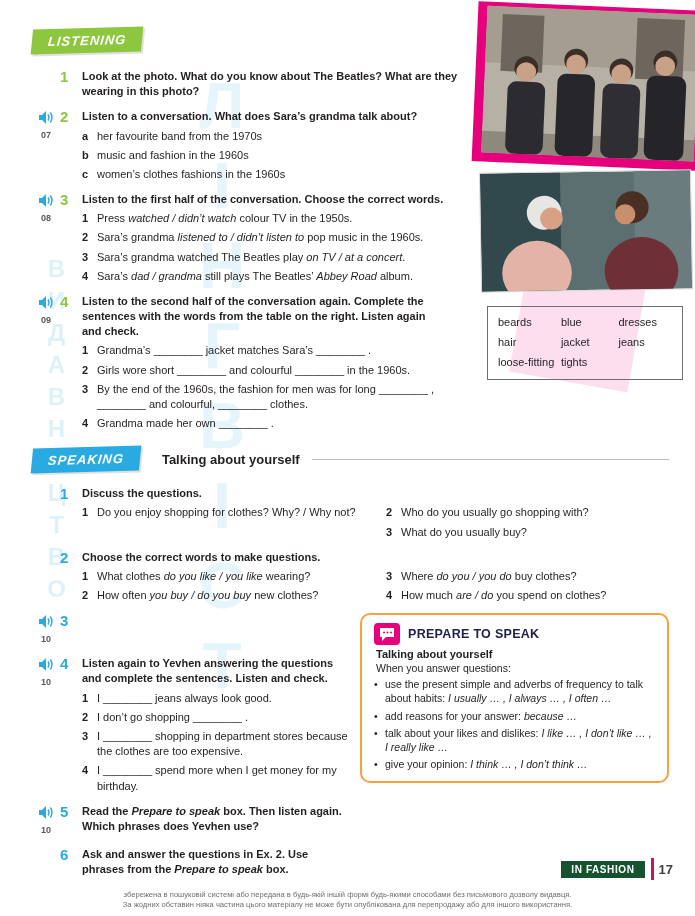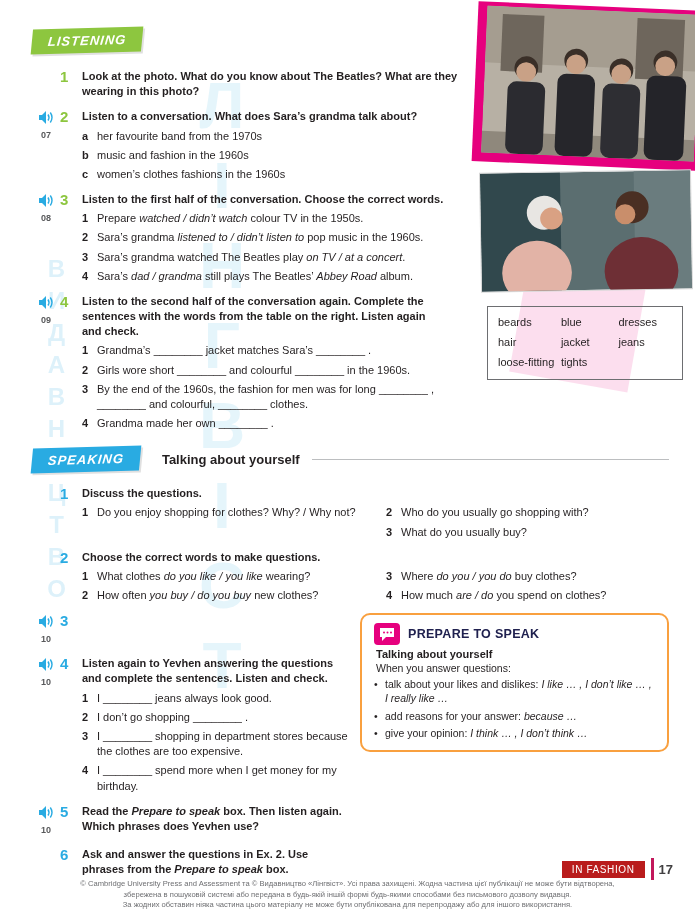--- a/index.html
+++ b/index.html
@@ -95,21 +95,21 @@
   
   .footer {
     position:absolute; z-index:3; left:0; bottom:5px; width:100%;
     text-align:center; font-size:7.6px; line-height:1.4; color:#6d6e71; padding:0 24px;
   }
   .pagetab {
     position:absolute; z-index:3; right:22px; bottom:36px;
     display:flex; align-items:center;
   }
   .unit-label {
-    background:#b91c1c; color:#fff; font-weight:normal; font-size:10px;
+    background:#14532d; color:#fff; font-weight:bold; font-size:10px;
     letter-spacing:0.6px; padding:3px 10px;
   }
   .unit-line { width:3px; height:22px; background:#c2185b; margin:0 5px 0 6px; }
   .page-num { font-weight:bold; font-size:13px; color:#414042; }
 </style>
 </head>
 <body>
 
 <div class="page">
 
@@ -210,21 +210,21 @@
               <path d="M10 3.5 q2 3 0 6" stroke="#29abe2" fill="none" stroke-width="1.4"></path>
               <path d="M12.3 1.5 q3.4 5 0 10" stroke="#29abe2" fill="none" stroke-width="1.4"></path>
             </svg>
           <span class="tracknum">08</span>
         </span>
         <span class="num green">3</span>
         <div class="body">
           <div class="instr">Listen to the first half of the conversation. Choose the correct words.</div>
           <div class="subitem">
             <span class="subnum">1</span>
-            <span class="subtext"><span>Prepare </span><span class="it">watched / didn’t watch</span><span> colour TV in the 1950s.</span></span>
+            <span class="subtext"><span>Press </span><span class="it">watched / didn’t watch</span><span> colour TV in the 1950s.</span></span>
           </div>
           <div class="subitem">
             <span class="subnum">2</span>
             <span class="subtext"><span>Sara’s grandma </span><span class="it">listened to / didn’t listen to</span><span> pop music in the 1960s.</span></span>
           </div>
           <div class="subitem">
             <span class="subnum">3</span>
             <span class="subtext"><span>Sara’s grandma watched The Beatles play </span><span class="it">on TV / at a concert</span><span>.</span></span>
           </div>
           <div class="subitem">
@@ -406,36 +406,36 @@
                     <circle cx="5" cy="5.5" r="1" fill="#e6007e"></circle>
                     <circle cx="8.5" cy="5.5" r="1" fill="#e6007e"></circle>
                     <circle cx="12" cy="5.5" r="1" fill="#e6007e"></circle>
                   </svg>
               </span>
               <span class="prep-title">PREPARE TO SPEAK</span>
             </div>
             <div class="prep-sub">Talking about yourself</div>
             <div class="prep-intro">When you answer questions:</div>
             <ul>
+              <li><span>use the present simple and adverbs of frequency to talk about habits: </span><span class="it">I usually … , I always … , I often …</span></li>
+              <li><span>add reasons for your answer: </span><span class="it">because …</span></li>
               <li><span>talk about your likes and dislikes: </span><span class="it">I like … , I don’t like … , I really like …</span></li>
-              <li><span>add reasons for your answer: </span><span class="it">because …</span></li>
               <li><span>give your opinion: </span><span class="it">I think … , I don’t think …</span></li>
             </ul>
           </div>
         </div>
       </div>
 
     </div>
   </div>
 
   <div class="pagetab">
     <span class="unit-label">IN FASHION</span>
     <span class="unit-line"></span>
     <span class="page-num">17</span>
   </div>
 
   <div class="footer">
-    <div>© Cambridge University Press and Assessment та © Видавництво «Лінгвіст». Усі права захищені. Жодна частина цієї публікації не може бути відтворена,</div>
     <div>збережена в пошуковій системі або передана в будь-якій іншій формі будь-якими способами без письмового дозволу видавця.</div>
     <div>За жодних обставин ніяка частина цього матеріалу не може бути опублікована для перепродажу або для іншого використання.</div>
   </div>
 
 </div>
 
 </body></html>

